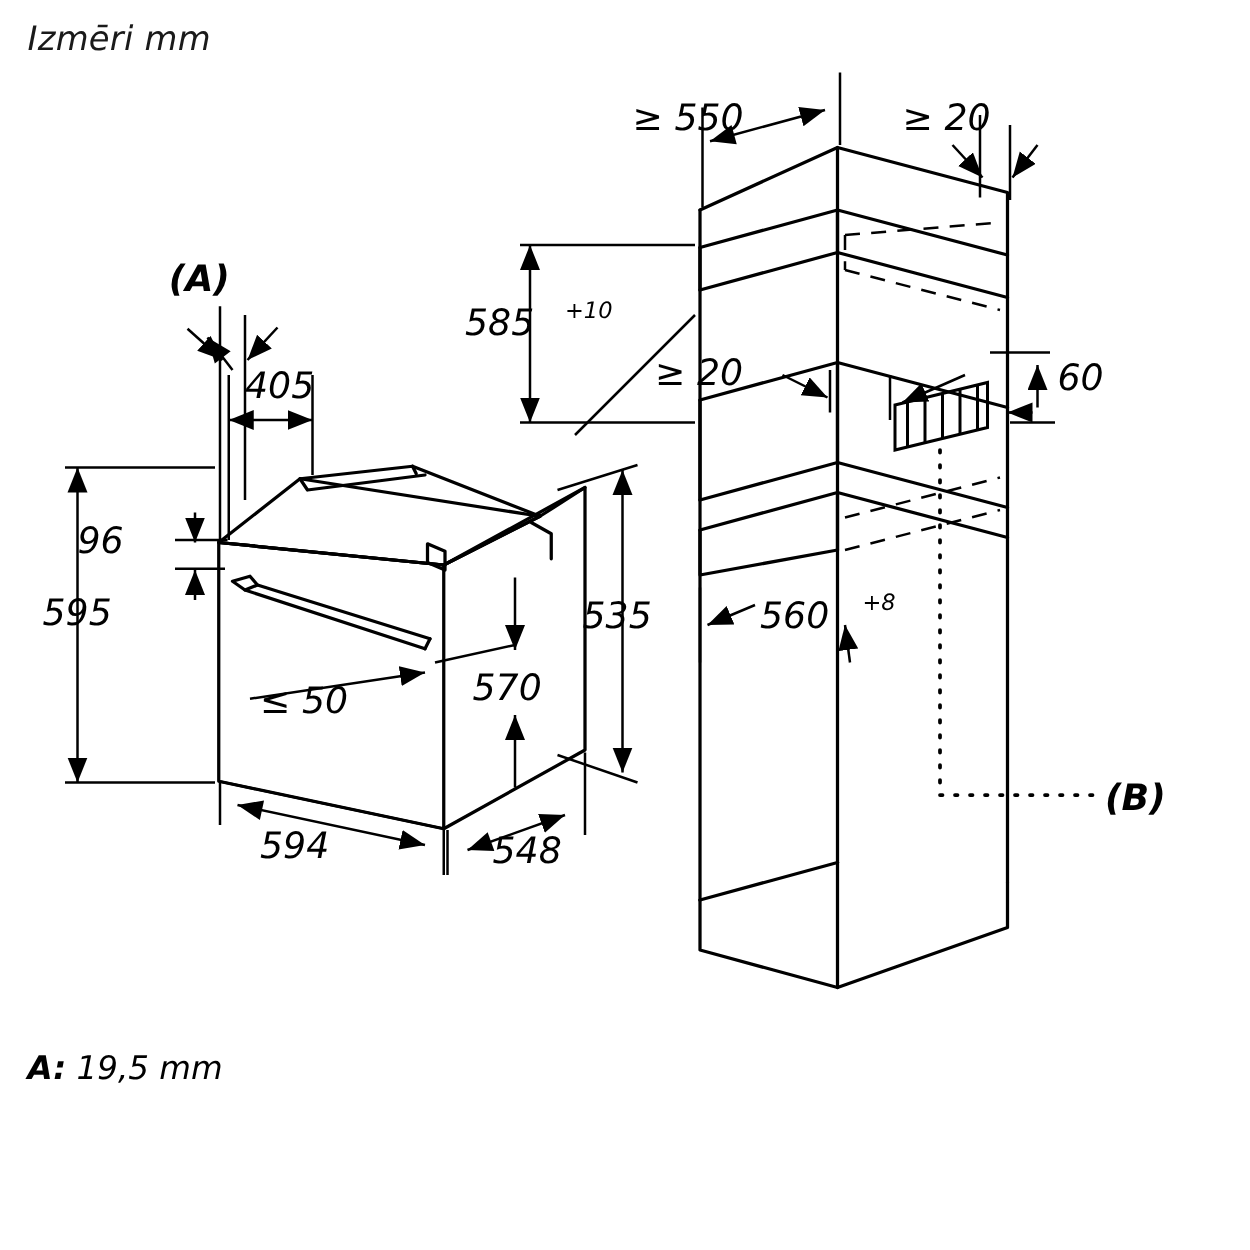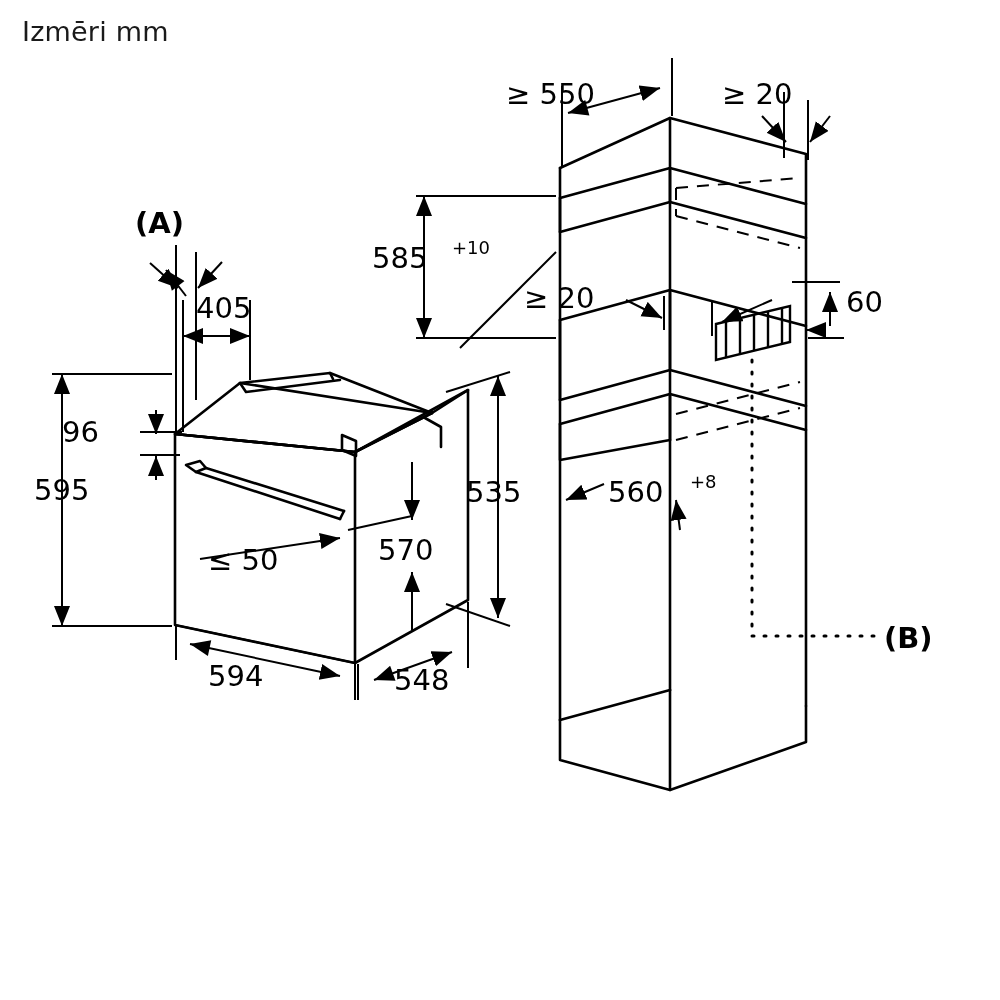--- a/index.html
+++ b/index.html
@@ -12,20 +12,21 @@
     height: 1000px;
     font-family: "DejaVu Sans", sans-serif;
     color: #000000;
     position: relative;
     overflow: hidden;
   }
   #page {
     position: relative;
     width: 1000px;
     height: 728px;
+    font-style: italic;
   }
   #title {
     position: absolute;
     left: 22px;
     top: 16px;
     font-size: 27px;
     letter-spacing: 0.2px;
     color: #1a1a1a;
   }
   #drawing {
@@ -297,14 +298,18 @@
       <line class="ln-thin" x1="680" y1="530" x2="676" y2="500" marker-end="url(#arrowEnd)"></line>
       <text class="dim-label" x="608" y="502">560</text>
       <text class="dim-label sup" x="690" y="488">+8</text>
     </g>
 
     <g>
       <text class="ab-label" x="884" y="648">(B)</text>
     </g>
   </svg>
 
+  <div class="legend" id="legend-a">
+    <b>A:</b>
+    <span>19,5 mm</span>
+  </div>
 
 </div>
 
 </body></html>

